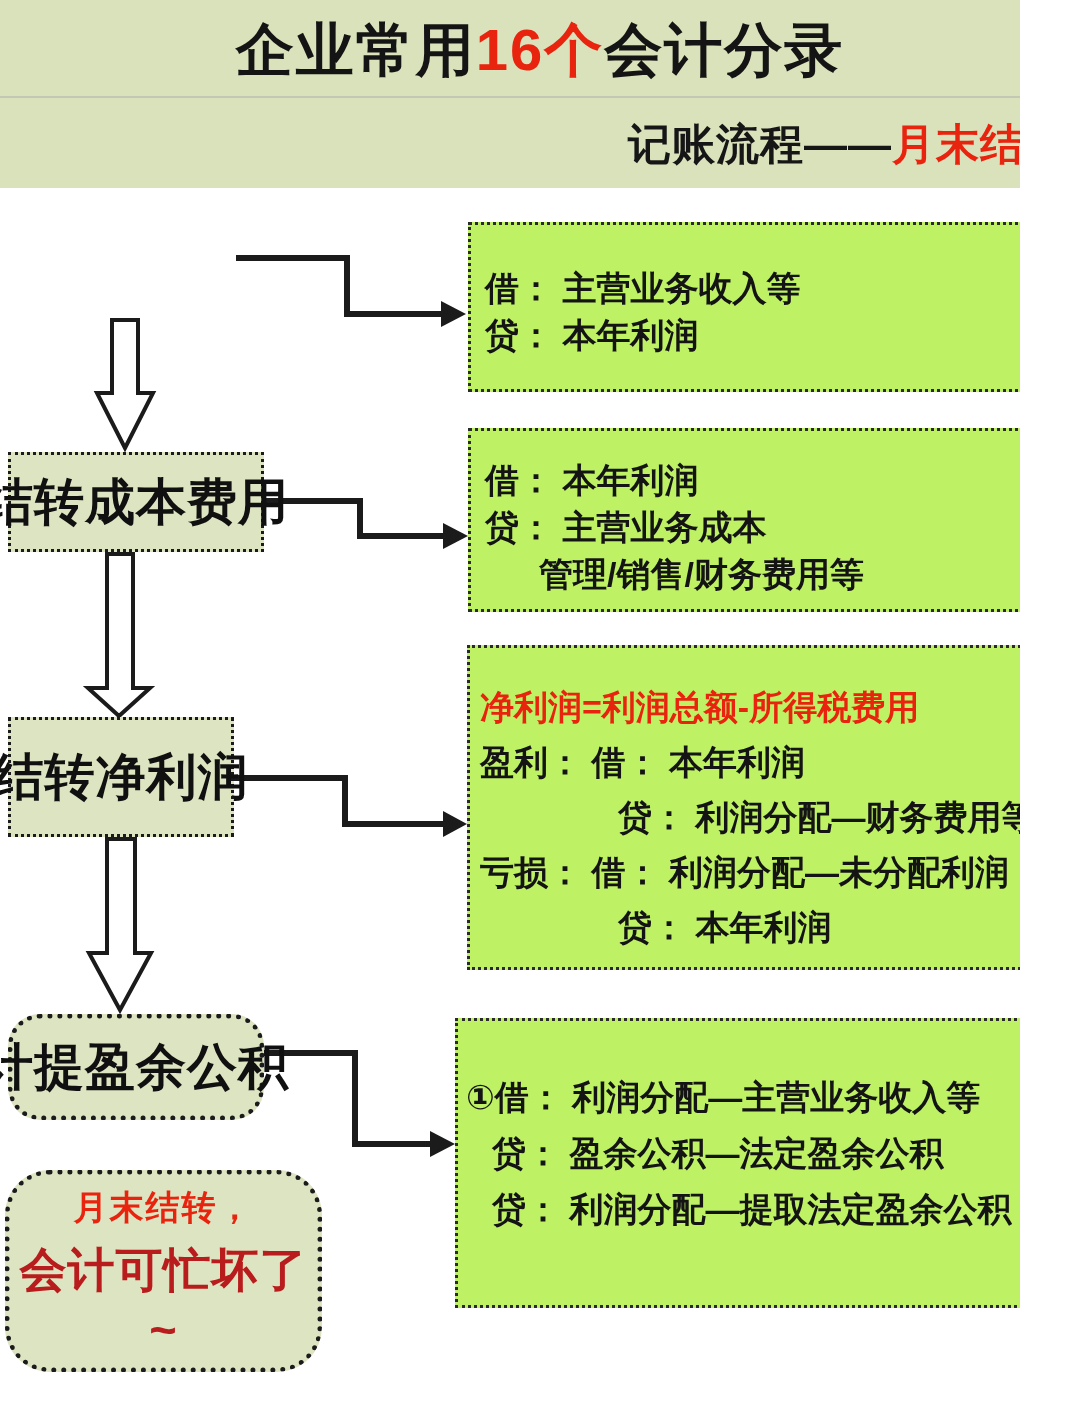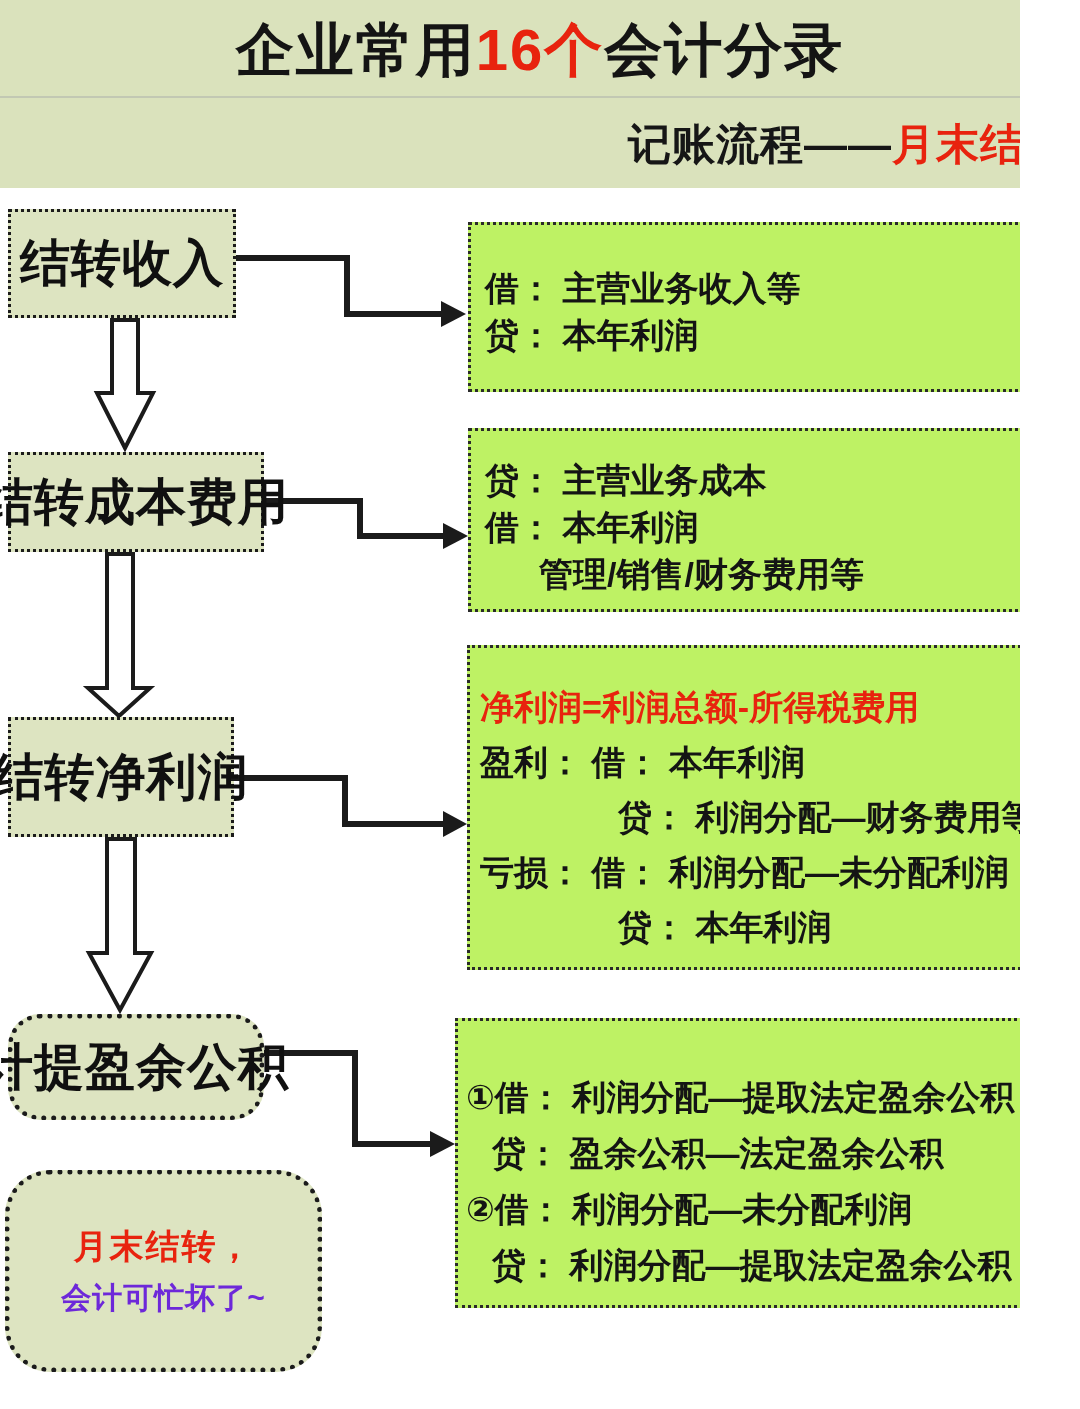--- a/index.html
+++ b/index.html
@@ -50,21 +50,21 @@
   }
   .dline.red { color:#e8230e; }
   
   .note {
     position:absolute; left:5px; top:1170px; width:317px; height:202px;
     background:#dde4c1; border:5px dotted #1b1b1b; border-radius:45px;
     display:flex; flex-direction:column; align-items:center; justify-content:center;
     text-align:center;
   }
   .note .l1 { font-size:34px; font-weight:900; color:#e8230e; letter-spacing:2px; }
-  .note .l2 { font-size:30px; font-weight:900; color:#6d28d9; margin-top:8px; letter-spacing:1px; }
+  .note .l2 { font-size:47px; font-weight:900; color:#b91c1c; margin-top:8px; letter-spacing:1px; }
   svg.arrows { position:absolute; left:0; top:0; width:1080px; height:1409px; pointer-events:none; }
 </style>
 </head>
 <body>
 
 <div id="canvas">
 
   <div class="hdr">
     <div class="title-line">
       <span>企业常用</span><span class="red">16个</span><span>会计分录</span>
@@ -84,51 +84,49 @@
     <path d="M236,258 L347,258 L347,314 L443,314" fill="none" stroke="#1b1b1b" stroke-width="6"></path>
     <polygon points="441,301 466,314 441,327" fill="#1b1b1b"></polygon>
     <path d="M264,501 L360,501 L360,536 L445,536" fill="none" stroke="#1b1b1b" stroke-width="6"></path>
     <polygon points="443,523 468,536 443,549" fill="#1b1b1b"></polygon>
     <path d="M234,778 L345,778 L345,824 L445,824" fill="none" stroke="#1b1b1b" stroke-width="6"></path>
     <polygon points="443,811 467,824 443,837" fill="#1b1b1b"></polygon>
     <path d="M264,1053 L355,1053 L355,1144 L432,1144" fill="none" stroke="#1b1b1b" stroke-width="6"></path>
     <polygon points="430,1131 455,1144 430,1157" fill="#1b1b1b"></polygon>
   </svg>
 
-  <div class="sbox" style="left:8px; top:209px; width:228px; height:109px;">结转收入</div>
 
   <div class="sbox" style="left:8px; top:452px; width:256px; height:100px;">结转成本费用</div>
 
   <div class="sbox" style="left:8px; top:717px; width:226px; height:120px;">结转净利润</div>
 
   <div class="sbox chunky" style="left:8px; top:1014px; width:256px; height:106px;border-radius:32px;">计提盈余公积</div>
 
   <div class="dbox" style="left:468px; top:222px; width:594px; height:170px; padding-top:40px;">
     <div class="dline" style="padding-left:14px; line-height:47px;">借： 主营业务收入等</div>
     <div class="dline" style="padding-left:14px; line-height:47px;">贷： 本年利润</div>
   </div>
 
   <div class="dbox" style="left:468px; top:428px; width:594px; height:184px; padding-top:26px;">
+    <div class="dline" style="padding-left:14px; line-height:47px;">借： 本年利润</div>
     <div class="dline" style="padding-left:14px; line-height:47px;">贷： 主营业务成本</div>
-    <div class="dline" style="padding-left:14px; line-height:47px;">借： 本年利润</div>
     <div class="dline" style="padding-left:68px; line-height:47px;">管理/销售/财务费用等</div>
   </div>
 
   <div class="dbox" style="left:467px; top:645px; width:596px; height:325px; padding-top:32px;">
     <div class="dline red" style="padding-left:10px; line-height:55px;">净利润=利润总额-所得税费用</div>
     <div class="dline" style="padding-left:10px; line-height:55px;">盈利： 借： 本年利润</div>
     <div class="dline" style="padding-left:148px; line-height:55px;">贷： 利润分配—财务费用等</div>
     <div class="dline" style="padding-left:10px; line-height:55px;">亏损： 借： 利润分配—未分配利润</div>
     <div class="dline" style="padding-left:148px; line-height:55px;">贷： 本年利润</div>
   </div>
 
   <div class="dbox" style="left:455px; top:1018px; width:610px; height:290px; padding-top:48px;">
-    <div class="dline" style="padding-left:8px; line-height:56px;">①借： 利润分配—提取法定盈余公积</div>
+    <div class="dline" style="padding-left:8px; line-height:56px;">①借： 利润分配—主营业务收入等</div>
     <div class="dline" style="padding-left:34px; line-height:56px;">贷： 盈余公积—法定盈余公积</div>
-    <div class="dline" style="padding-left:8px; line-height:56px;">②借： 利润分配—未分配利润</div>
     <div class="dline" style="padding-left:34px; line-height:56px;">贷： 利润分配—提取法定盈余公积</div>
   </div>
 
   <div class="note">
     <div class="l1">月末结转，</div>
     <div class="l2">会计可忙坏了~</div>
   </div>
 
 </div>
 

